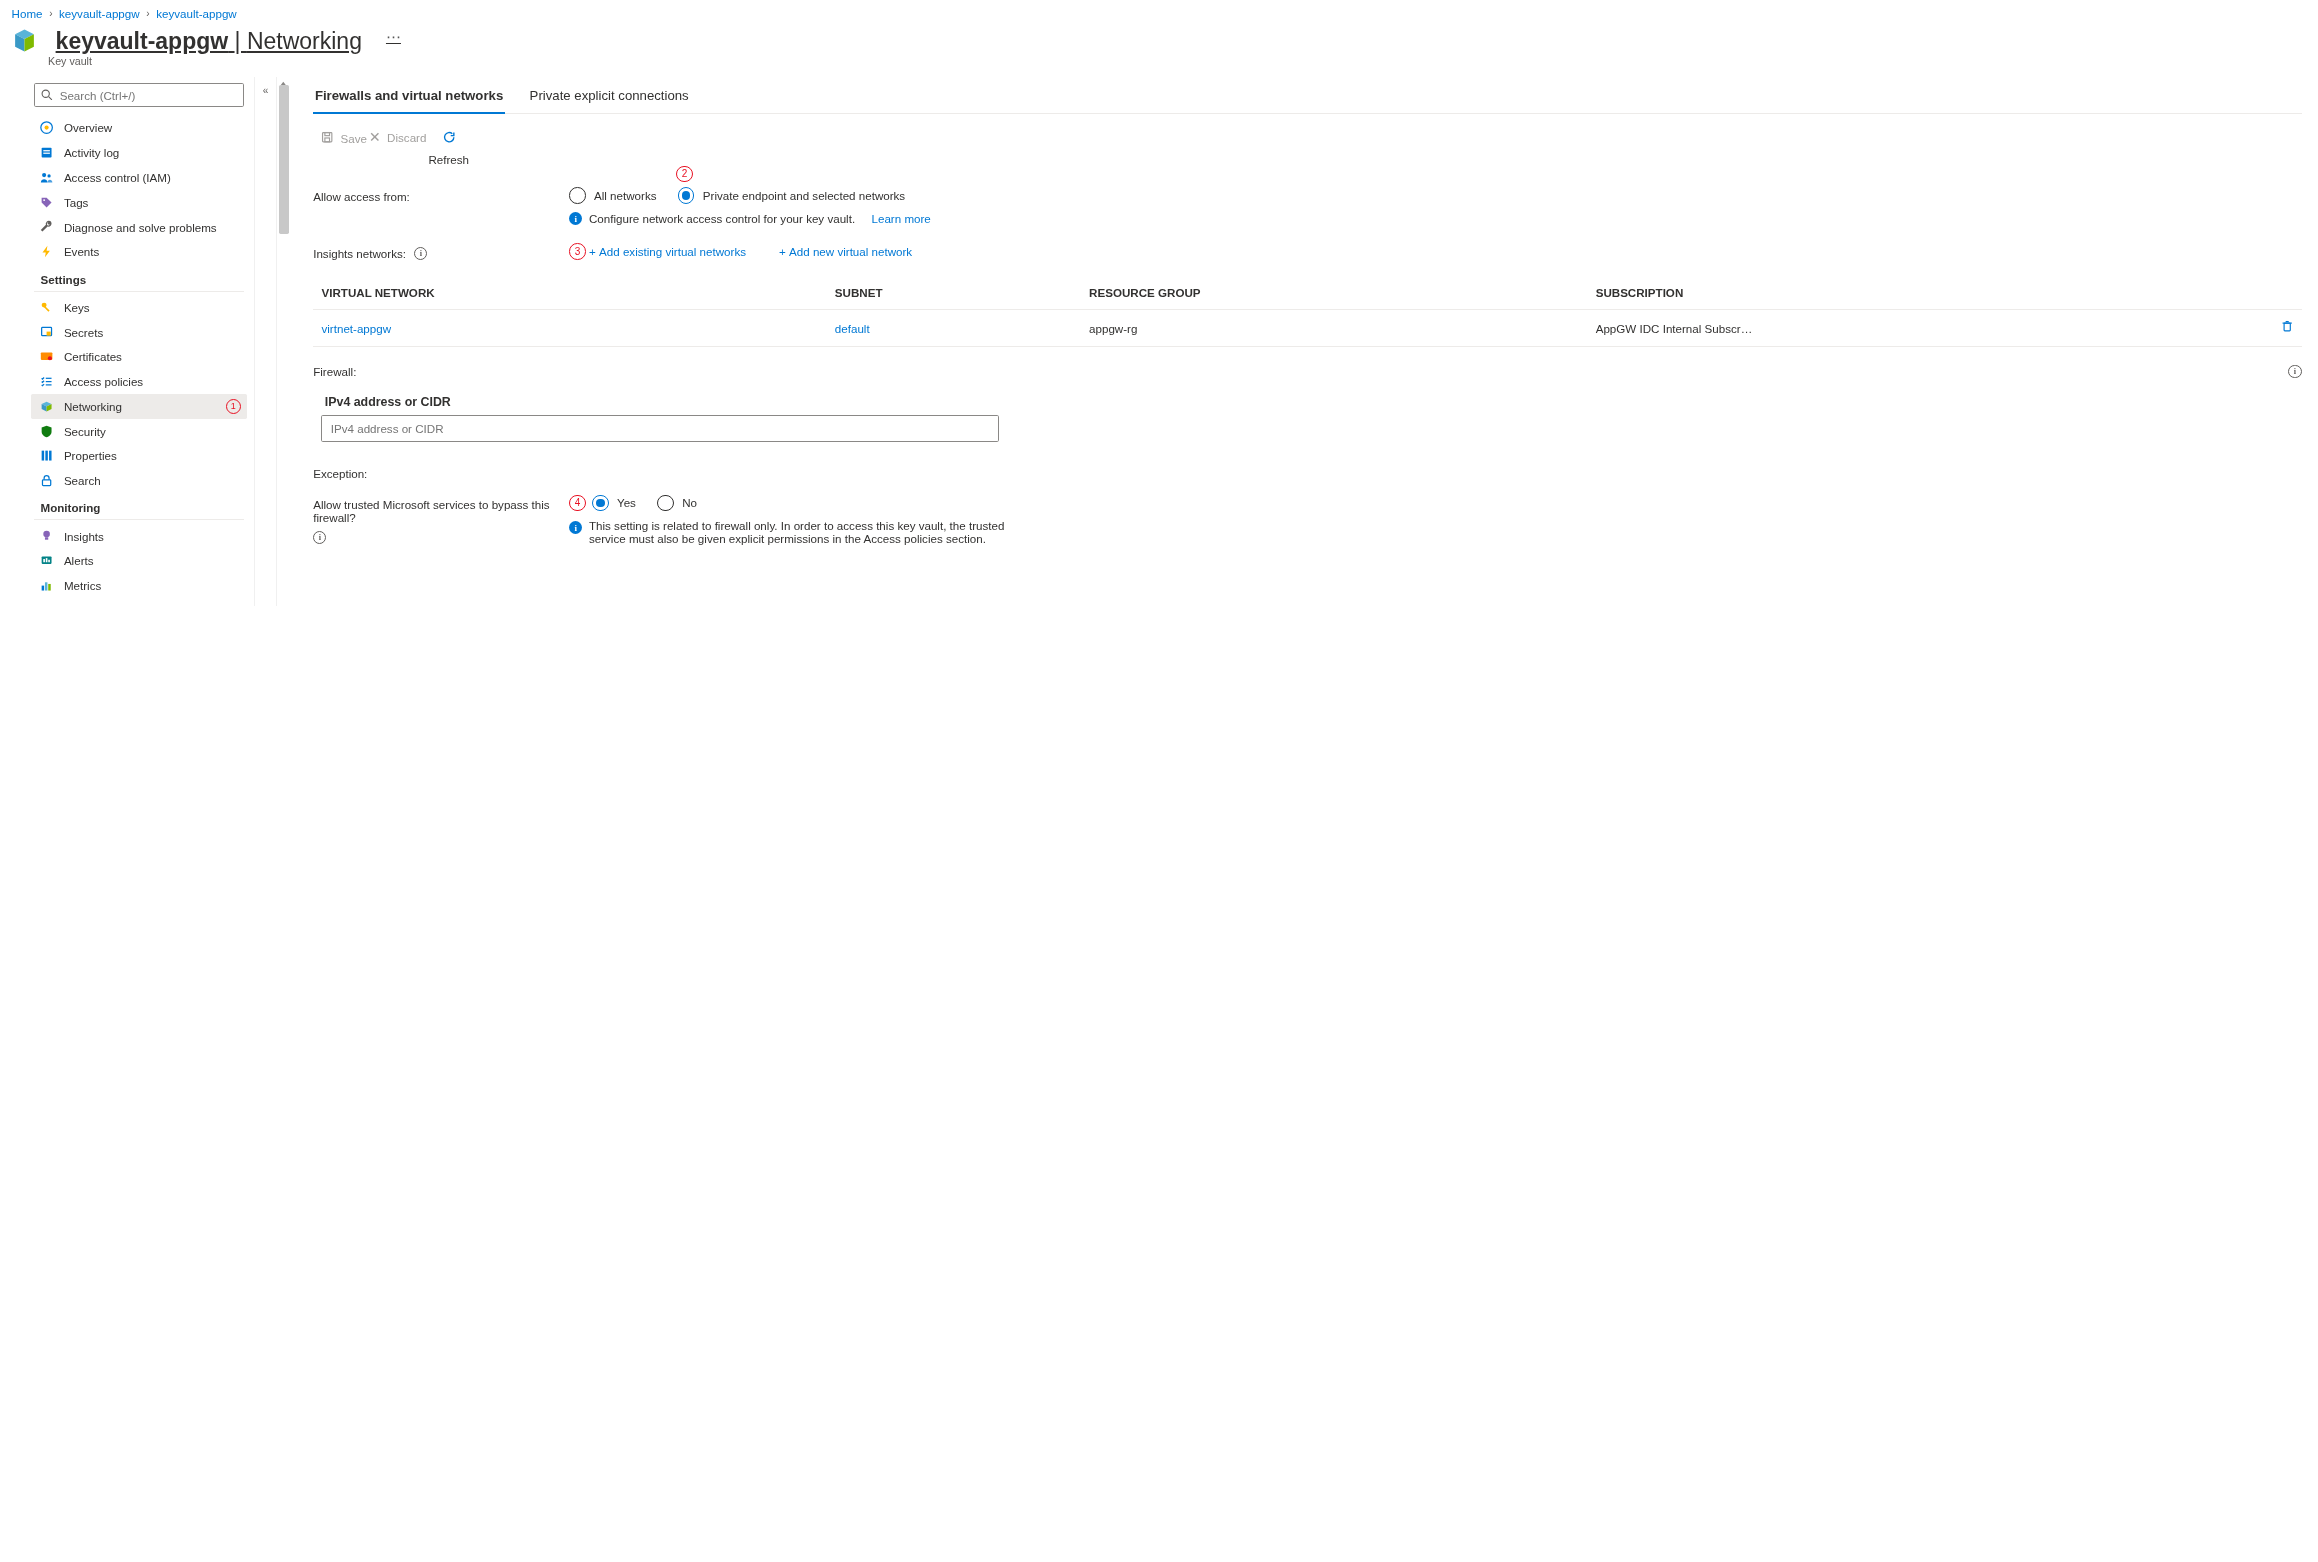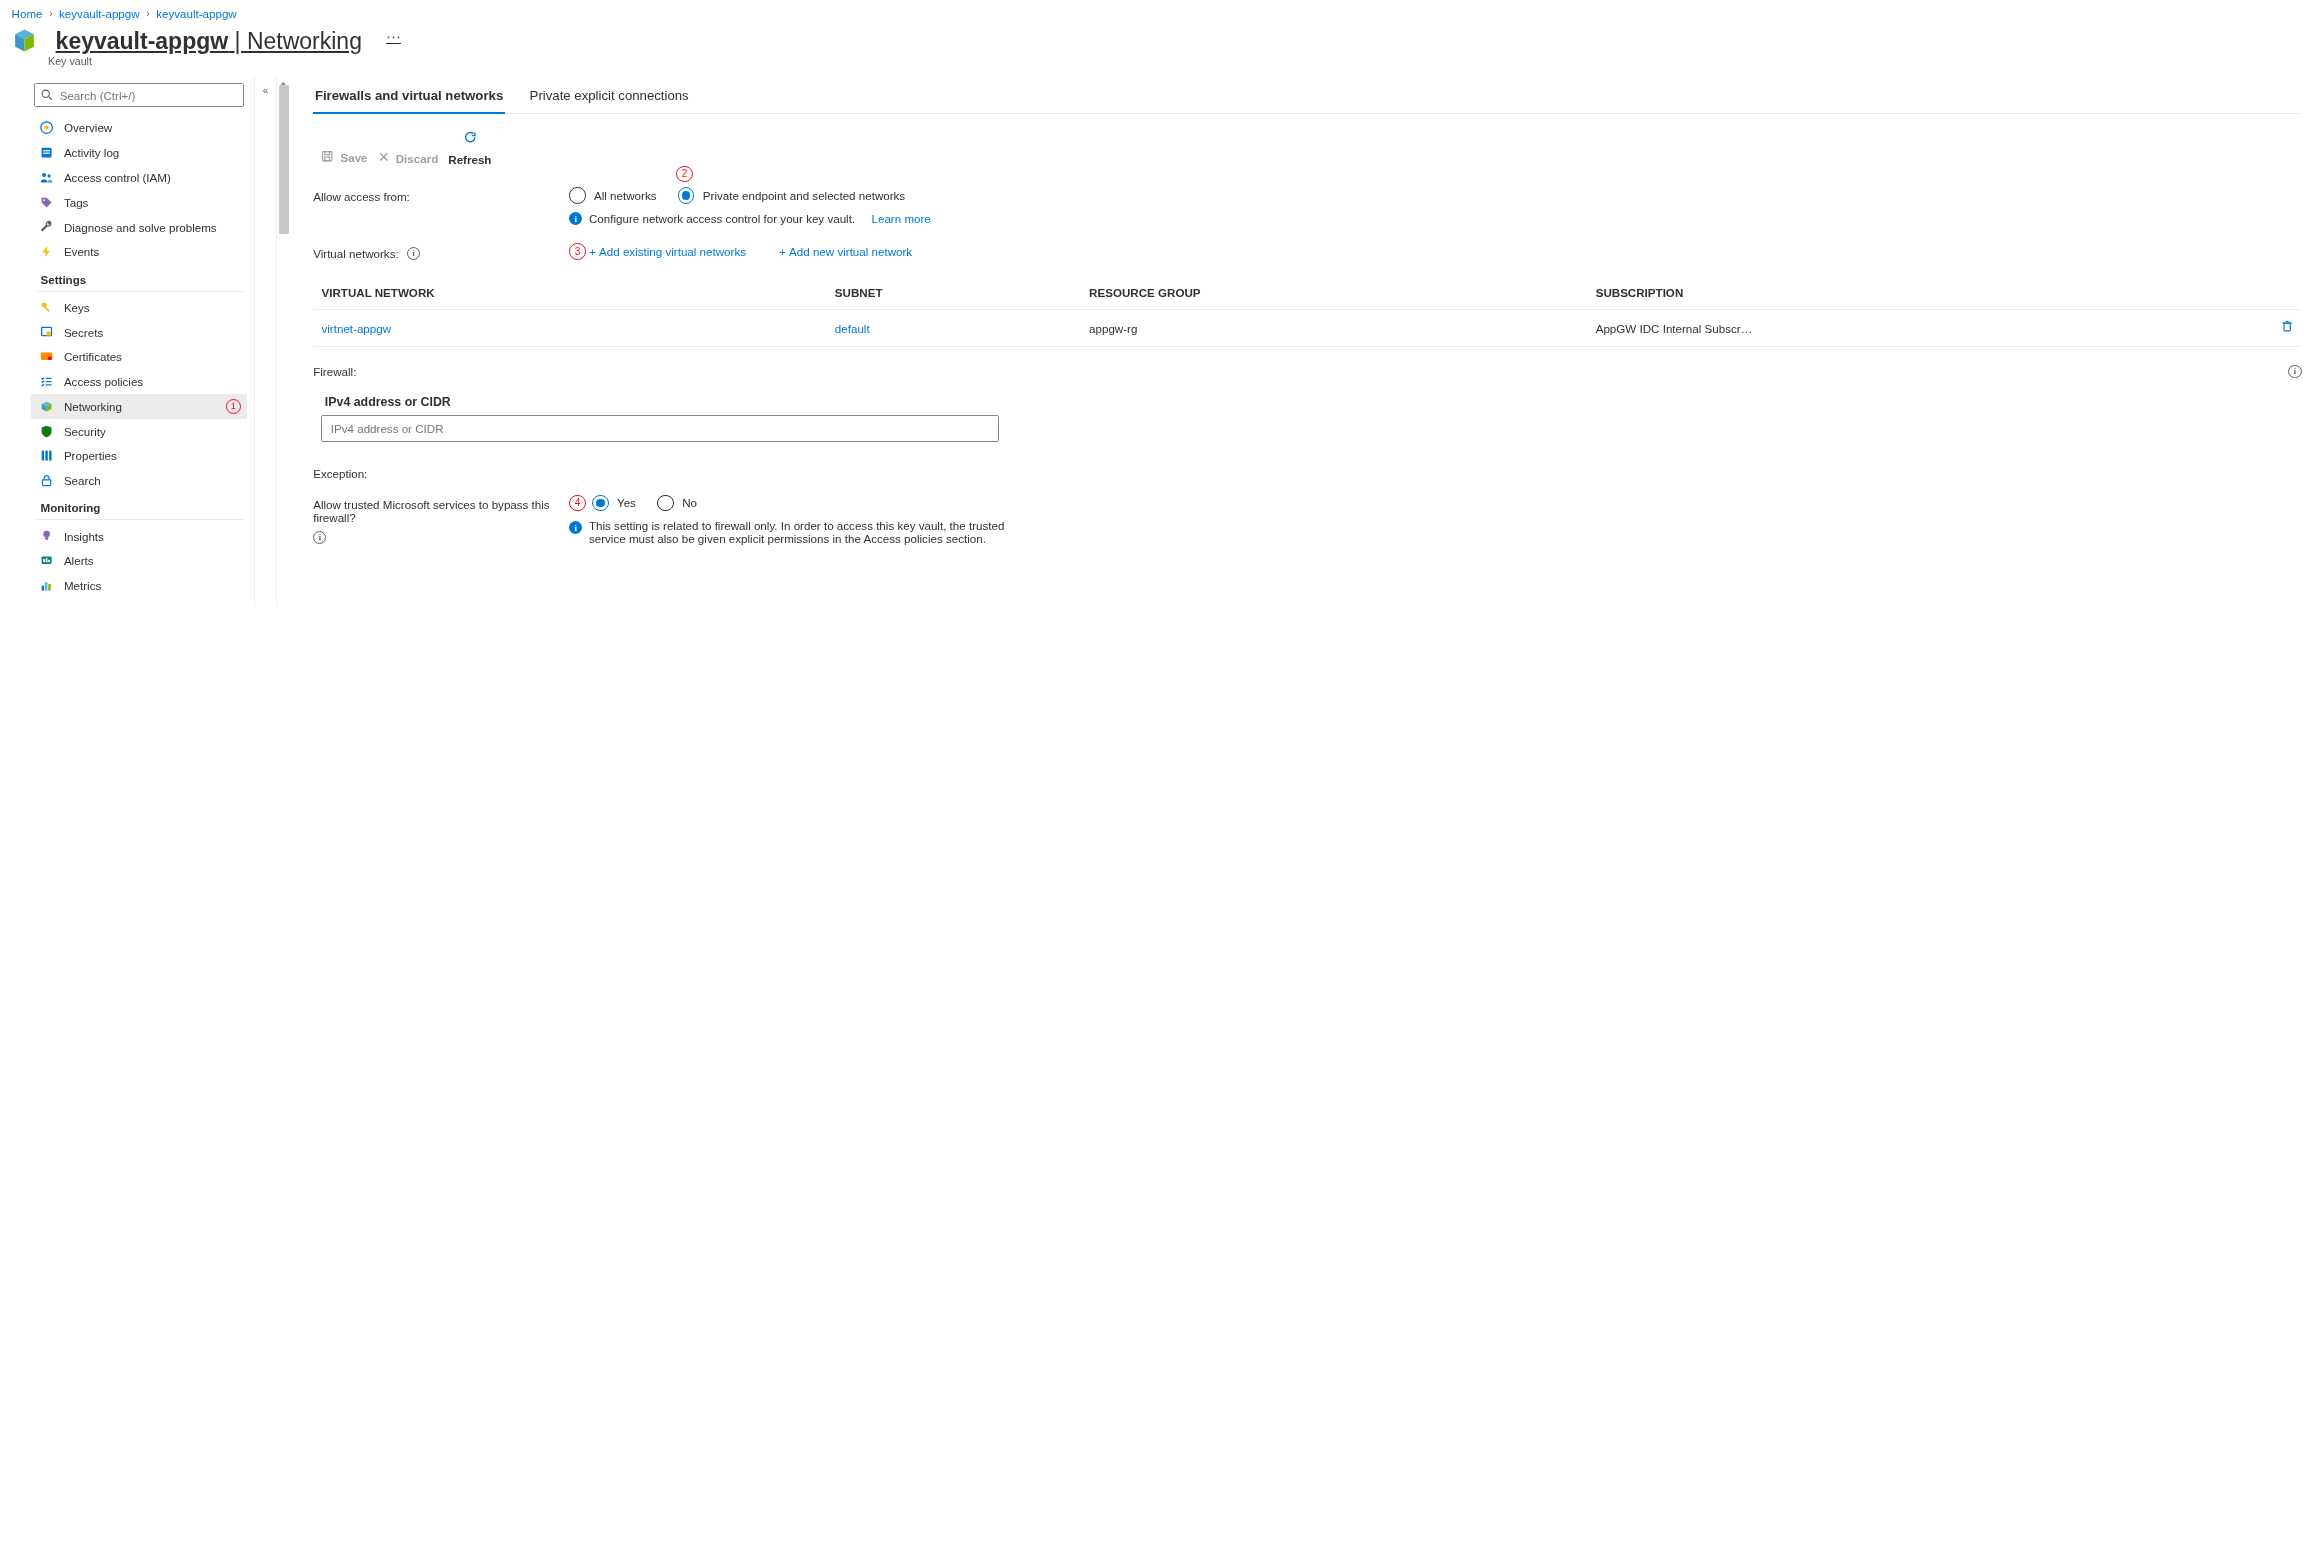--- a/index.html
+++ b/index.html
@@ -45,21 +45,21 @@
   .nav-item.active { background:#edebe9;}
   .nav-item .nav-icon { width:15px; display:flex; justify-content:center; font-size:12.4px;}
   .nav-item .annot { color:#e81123; border:1.2px solid #e81123; border-radius:50%; width:15px; height:15px; display:flex; align-items:center; justify-content:center; font-size:9px; position:absolute; right:6.6px;}
 
   
   .tabs { display:flex; gap:23px; border-bottom:0.8px solid #edebe9; margin-bottom:11.6px;}
   .tab { padding:6.6px 1.7px 8.3px; font-size:13.2px; cursor:pointer; color:#323130;}
   .tab.active { font-weight:600; border-bottom:2.5px solid #0078d4; margin-bottom:-0.8px;}
 
   
-  .toolbar { display:flex; gap:10px; padding:5px 0 15px 8.3px; align-items:flex-end;font-weight:bold;}
+  .toolbar { display:flex; gap:2px; padding:5px 0 15px 8.3px; align-items:flex-start;}
   .toolbar .btn { display:flex; gap:6.6px; align-items:center; color:#a19f9d; cursor:default;}
   .toolbar .btn.enabled { color:#323130; cursor:pointer;flex-direction:column;}
   .toolbar .btn .ic { font-size:12.4px;}
 
   
   .form-row { display:flex; padding:6.6px 0 11.6px; align-items:flex-start;}
   .form-row .label { width:256px; flex-shrink:0; color:#323130; padding-top:3.3px;}
   .form-row .value { flex:1;}
 
   .radio-group { display:flex; gap:21.5px; align-items:center; position:relative;}
@@ -384,21 +384,21 @@
           <span class="info-icon">i</span>
           <span>Configure network access control for your key vault.</span>
           &nbsp;<a>Learn more</a>
         </div>
       </div>
     </div>
 
     
     <div class="form-row" style="align-items:center;">
       <div class="label" style="display:flex;gap:8.3px;align-items:center;">
-        <span>Virtual networks:</span>
+        <span>Insights networks:</span>
         <span class="info-hol">i</span>
       </div>
       <div class="value">
         <div class="vnet-links">
           <span style="display:flex;align-items:center;gap:3.3px;">
             <span class="annot-circle">3</span>
             <a>+ <span>Add existing virtual networks</span></a>
           </span>
           <a>+ <span>Add new virtual network</span></a>
         </div>

